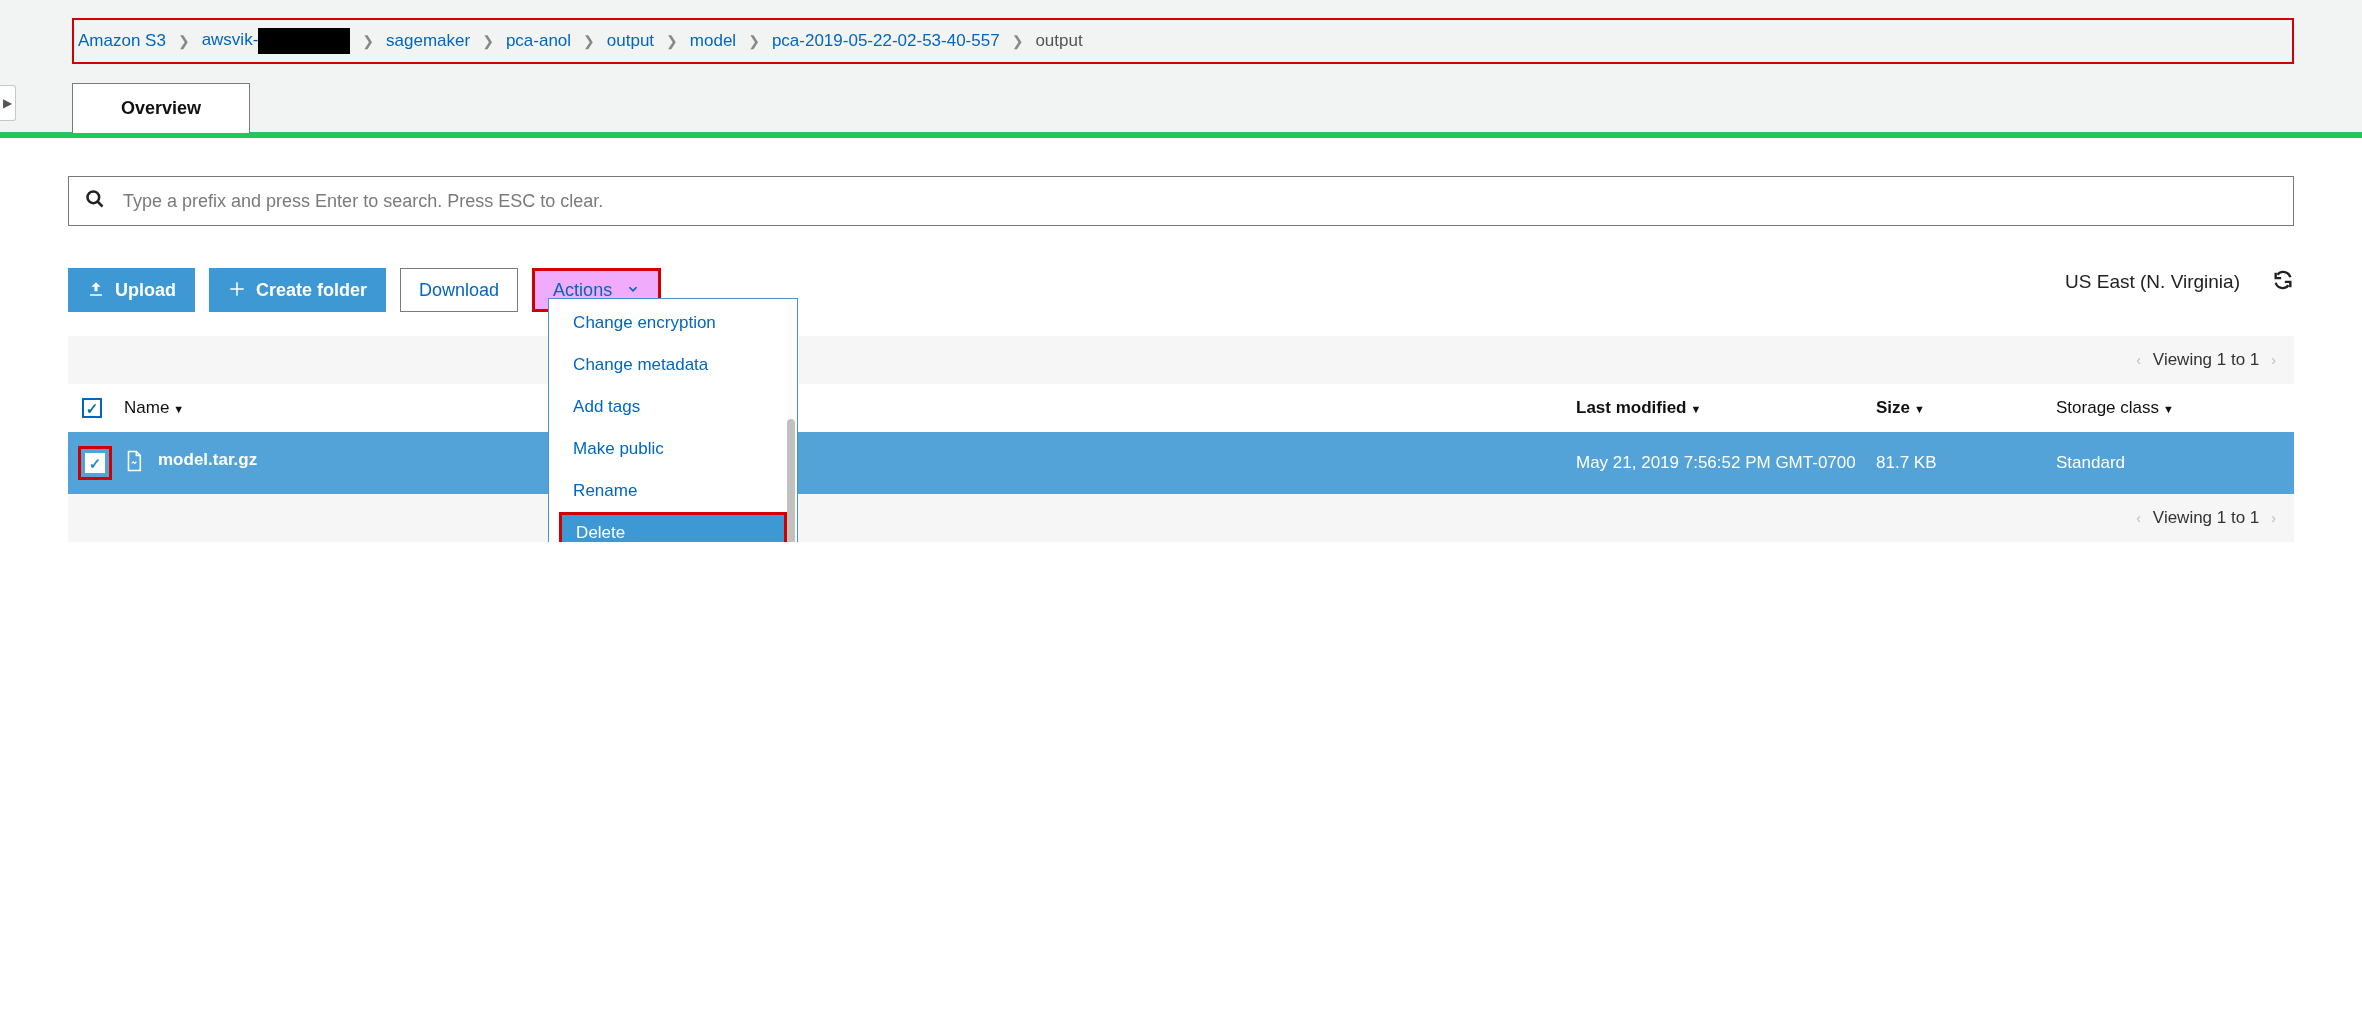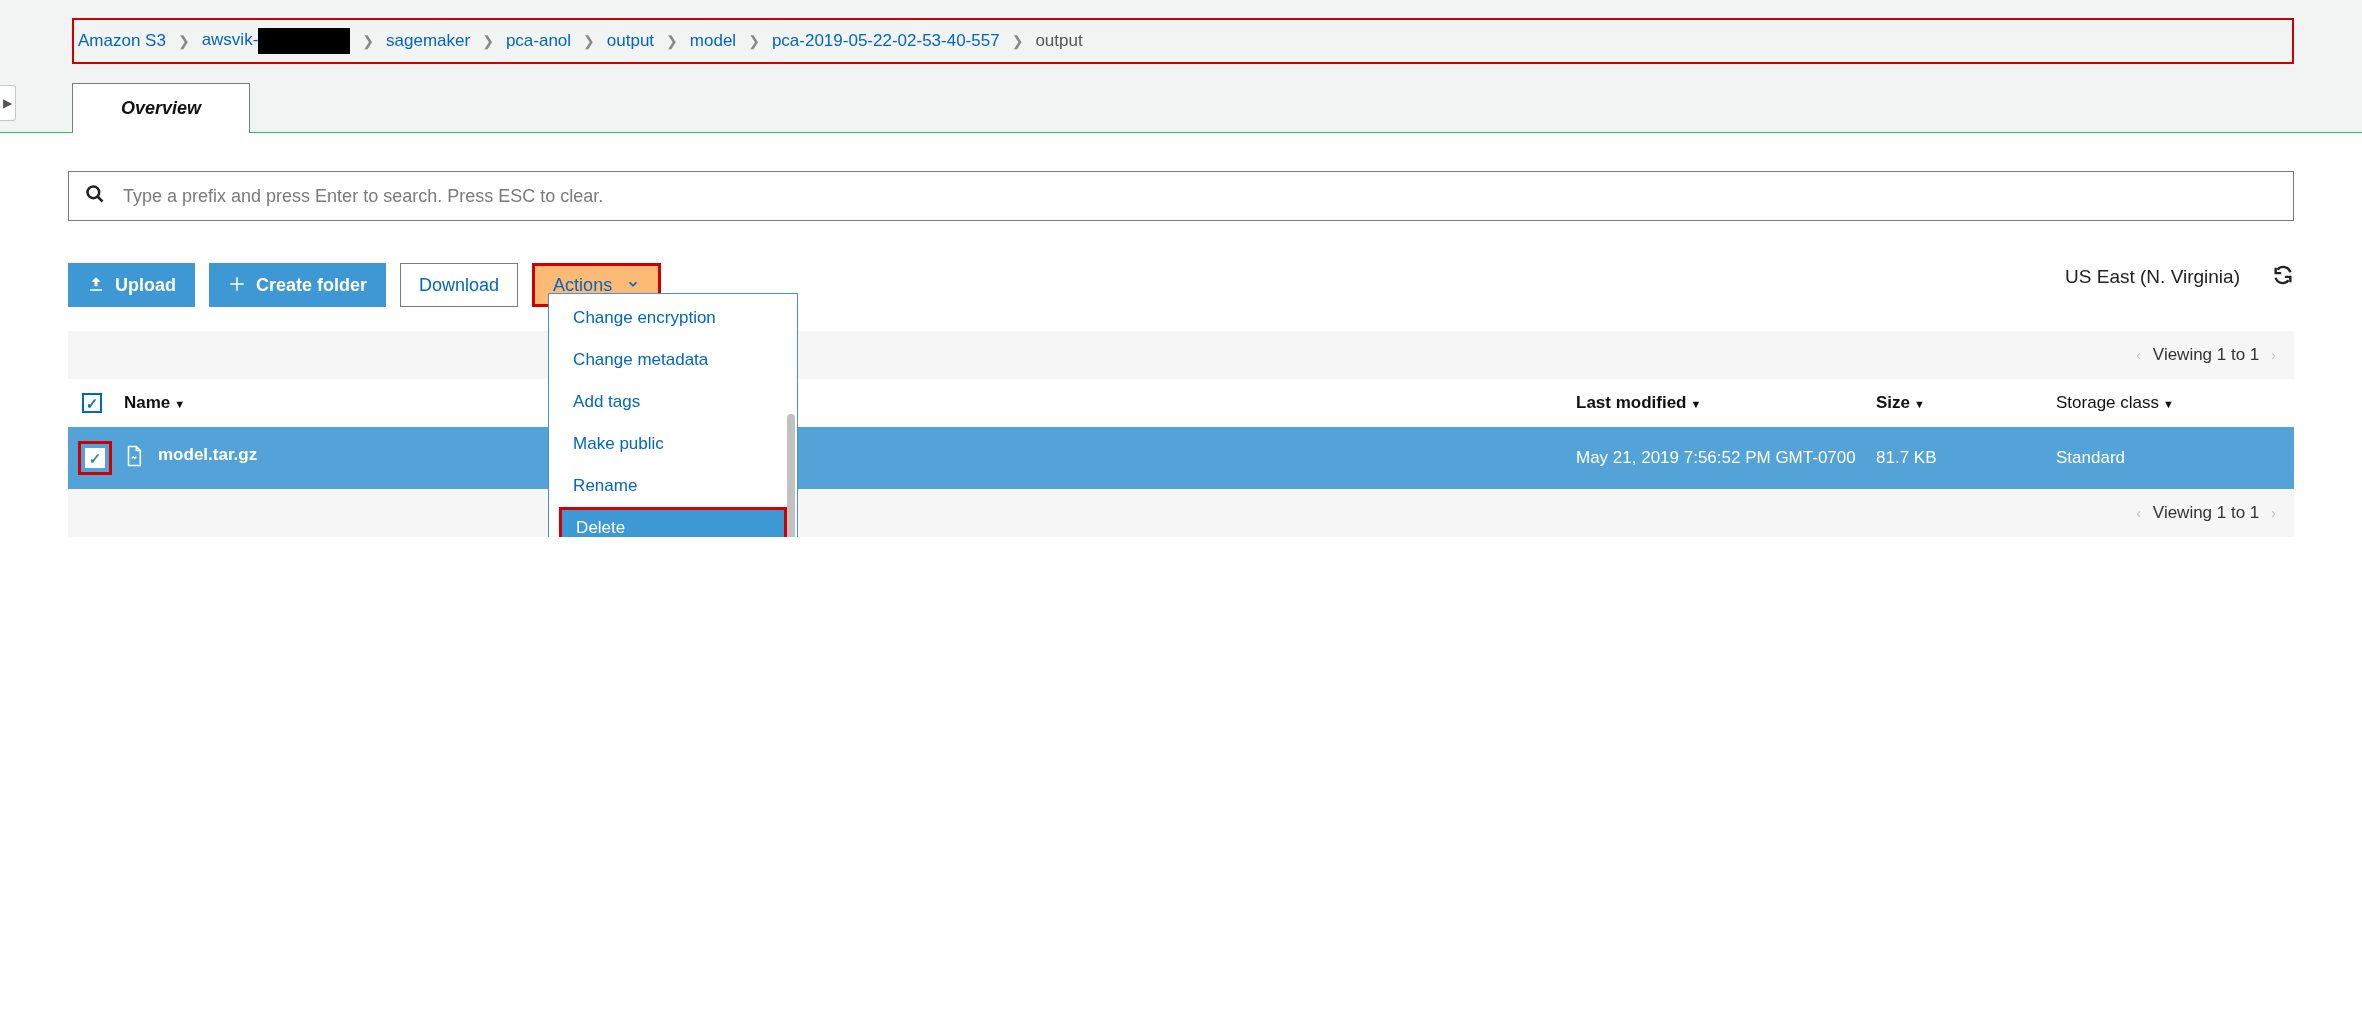--- a/index.html
+++ b/index.html
@@ -56,23 +56,22 @@
   .redact {
     display: inline-block;
     width: 92px;
     height: 26px;
     background: #000;
     vertical-align: middle;
   }
   .tabs-row {
     margin-top: 18px;
     padding-left: 72px;
-    border-bottom: 1px solid #22c55e;
-    display: flex;
-    font-style: italic;
+    border-bottom: 6px solid #22c55e;
+    display: flex;
   }
   .tab {
     background: #fff;
     border: 1px solid #7b7b7b;
     border-bottom: none;
     padding: 14px 48px;
     font-weight: 700;
     font-size: 18px;
     color: #111;
     position: relative;
@@ -124,21 +123,21 @@
     background: #fff;
     color: #0066c0;
     border-color: #7b7b7b;
     font-weight: 400;
   }
   .btn-icon-svg { width: 18px; height: 18px; }
   .actions-wrap {
     position: relative;
   }
   .btn-actions {
-    background: #fdba74;
+    background: #f0abfc;
     color: #0066c0;
     border: 3px solid #d10000;
     font-weight: 400;
     gap: 14px;
   }
   .spacer { flex: 1; }
   .region-label {
     font-size: 19px;
     color: #222;
   }
@@ -214,21 +213,21 @@
     background:#fff;
   }
   .chk.checked { position: relative; }
   .chk.checked::after {
     content: "✓";
     color: #0073bb;
     font-weight: 900;
     font-size: 15px;
     line-height: 1;
   }
-  .col-name { flex: 1; font-weight:700; }
+  .col-name { flex: 1; font-weight:400; }
   .col-mod  { width: 300px; font-weight:700; }
   .col-size { width: 180px; font-weight:700; }
   .col-class{ width: 220px; font-weight:400; }
   .caret-dn { margin-left:4px; font-size:11px; }
   .list-header .label { cursor:pointer; }
   .row {
     display: flex;
     align-items: center;
     padding: 14px 18px 14px 10px;
     font-size: 17px;

